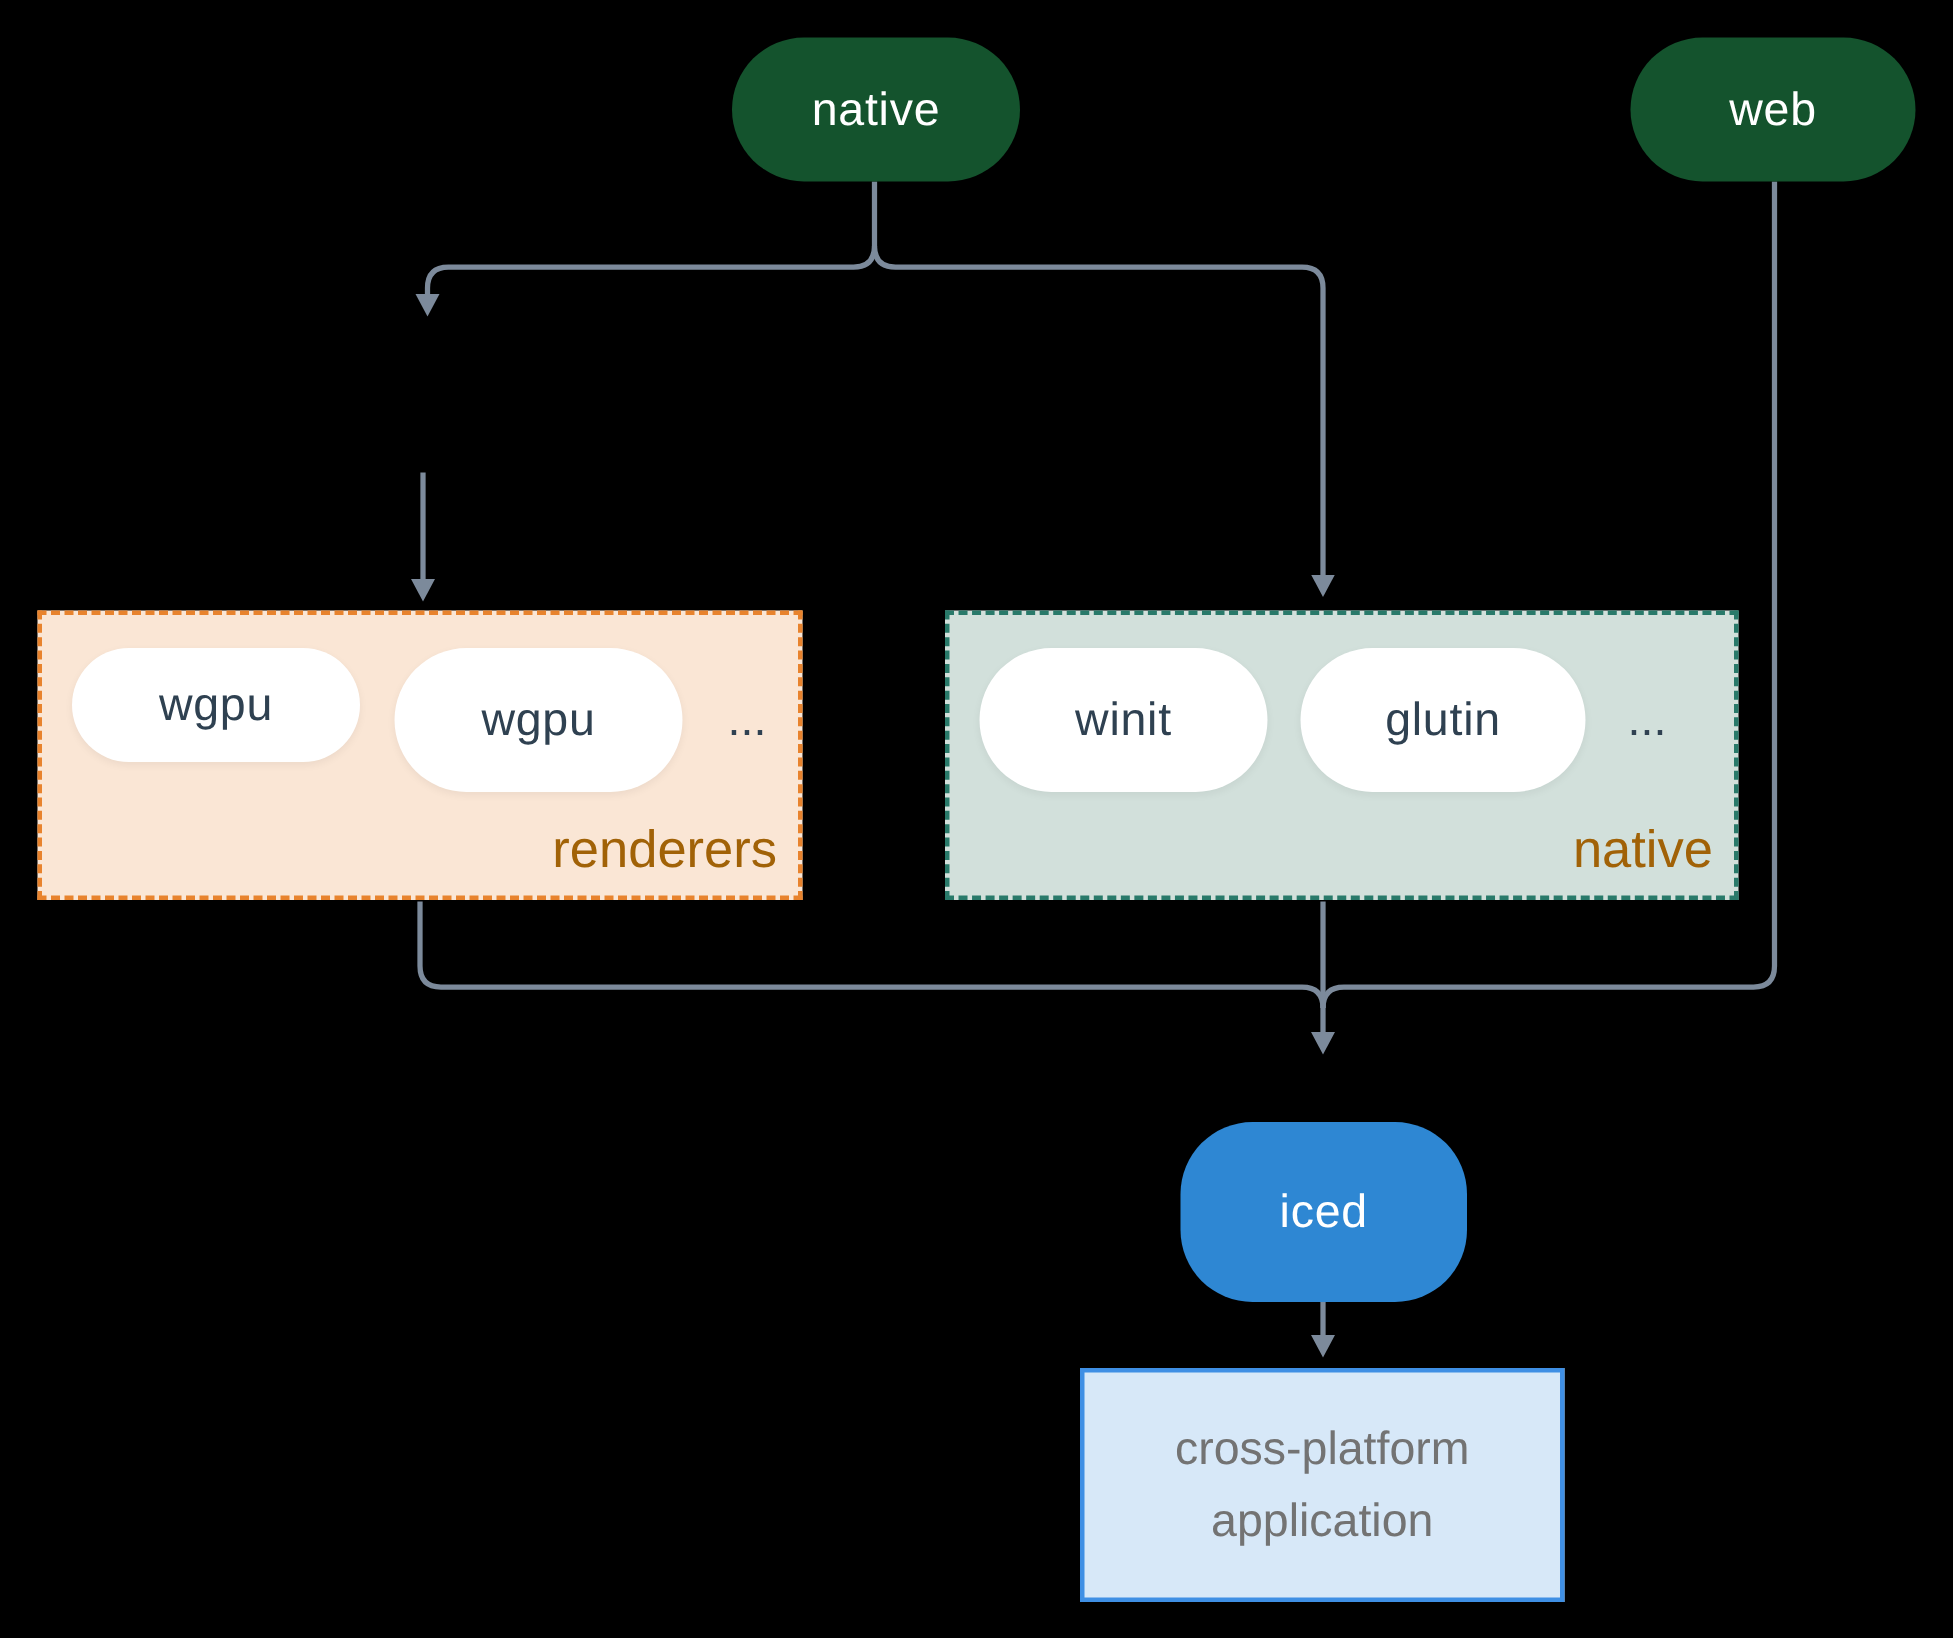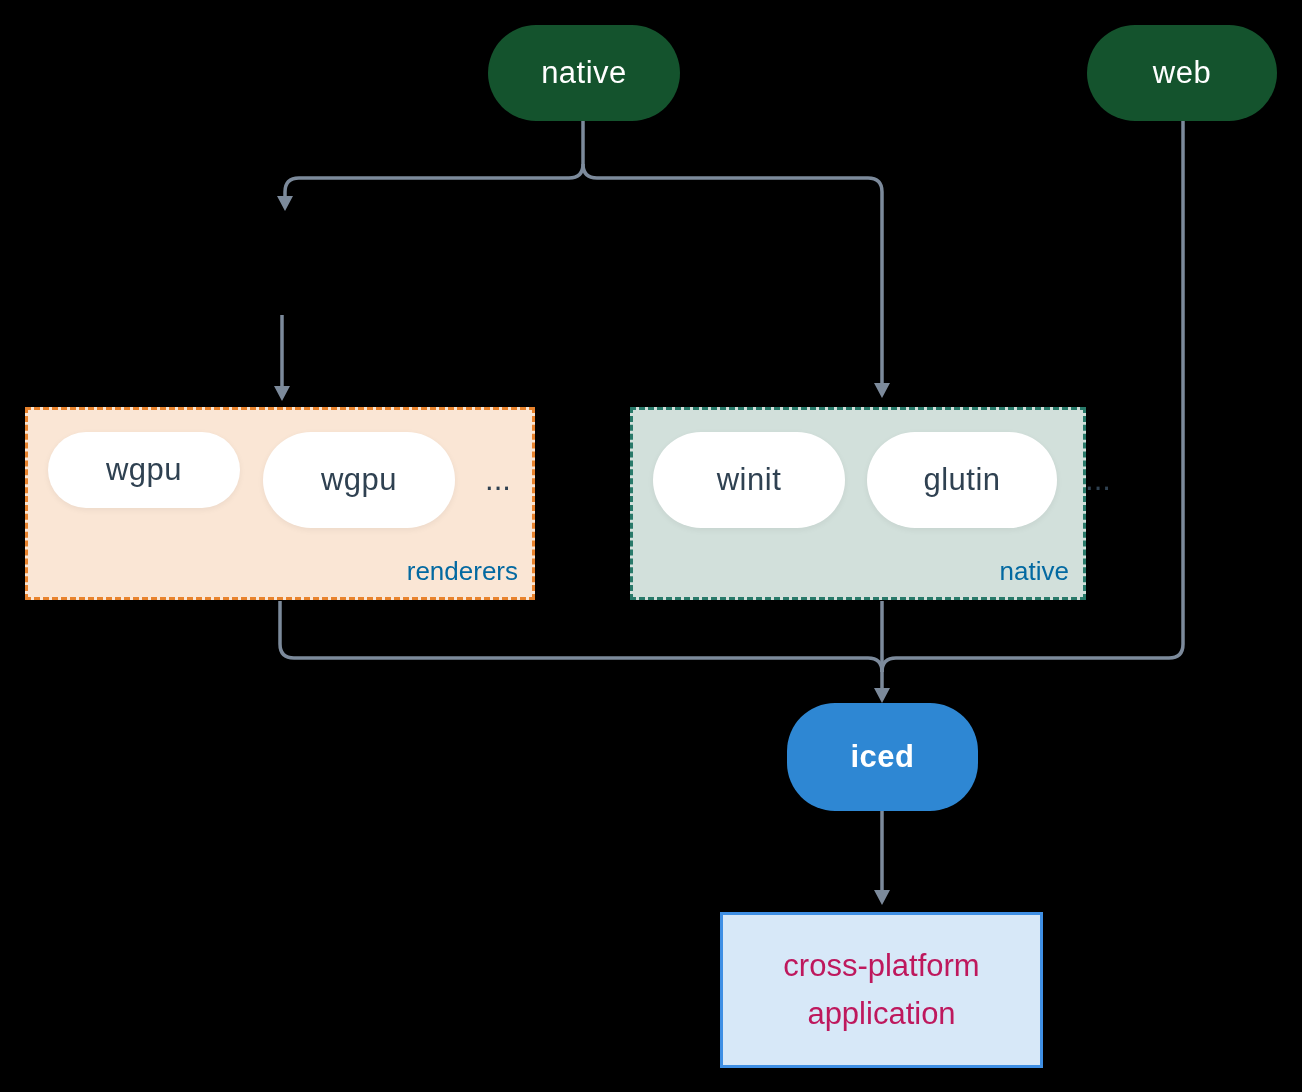--- a/index.html
+++ b/index.html
@@ -49,22 +49,22 @@
     border: 3px dashed #E8832D;
   }
   .group.shells {
     background: #D2E0DB;
     border: 3px dashed #297A6A;
   }
   .group-caption {
     position: absolute;
     right: 14px;
     bottom: 10px;
-    font-size: 26px;
-    color: #0369a1;
+    font-size: 35px;
+    color: #a16207;
   }
   .ellipsis {
     position: absolute;
     display: flex;
     align-items: center;
     justify-content: center;
     font-size: 31px;
     color: #2F4151;
   }
   .app-box {
@@ -75,21 +75,21 @@
     height: 156px;
     box-sizing: border-box;
     background: #D7E8F8;
     border: 3px solid #3F8FE4;
     display: flex;
     align-items: center;
     justify-content: center;
     text-align: center;
     font-size: 31px;
     line-height: 48px;
-    color: #be185d;
+    color: #737373;
     padding: 0 40px;
   }
 </style>
 </head>
 <body>
 
 <div class="canvas">
 
   <svg class="edges" width="1302" height="1092" viewBox="0 0 1302 1092">
     <defs>
@@ -113,24 +113,24 @@
   <div class="pill purple" style="left:1087px; top:25px; width:190px; height:96px;">web</div>
 
 
   <div class="group renderers" style="left:25px; top:407px; width:510px; height:193px;">
     <div class="pill white" style="left:20px; top:22px; width:192px; height:76px;">wgpu</div>
     <div class="pill white" style="left:235px; top:22px; width:192px; height:96px;">wgpu</div>
     <div class="ellipsis" style="left:440px; top:22px; width:60px; height:96px;">...</div>
     <div class="group-caption">renderers</div>
   </div>
 
-  <div class="group shells" style="left:630px; top:407px; width:456px; height:193px;">
+  <div class="group shells" style="left:630px; top:407px; width:529px; height:193px;">
     <div class="pill white" style="left:20px; top:22px; width:192px; height:96px;">winit</div>
     <div class="pill white" style="left:234px; top:22px; width:190px; height:96px;">glutin</div>
     <div class="ellipsis" style="left:435px; top:22px; width:60px; height:96px;">...</div>
     <div class="group-caption">native</div>
   </div>
 
-  <div class="pill blue" style="left:787px; top:703px; width:191px; height:108px;font-weight:bold;">iced</div>
+  <div class="pill blue" style="left:787px; top:748px; width:191px; height:120px;">iced</div>
 
   <div class="app-box">cross-platform application</div>
 
 </div>
 
 </body></html>

